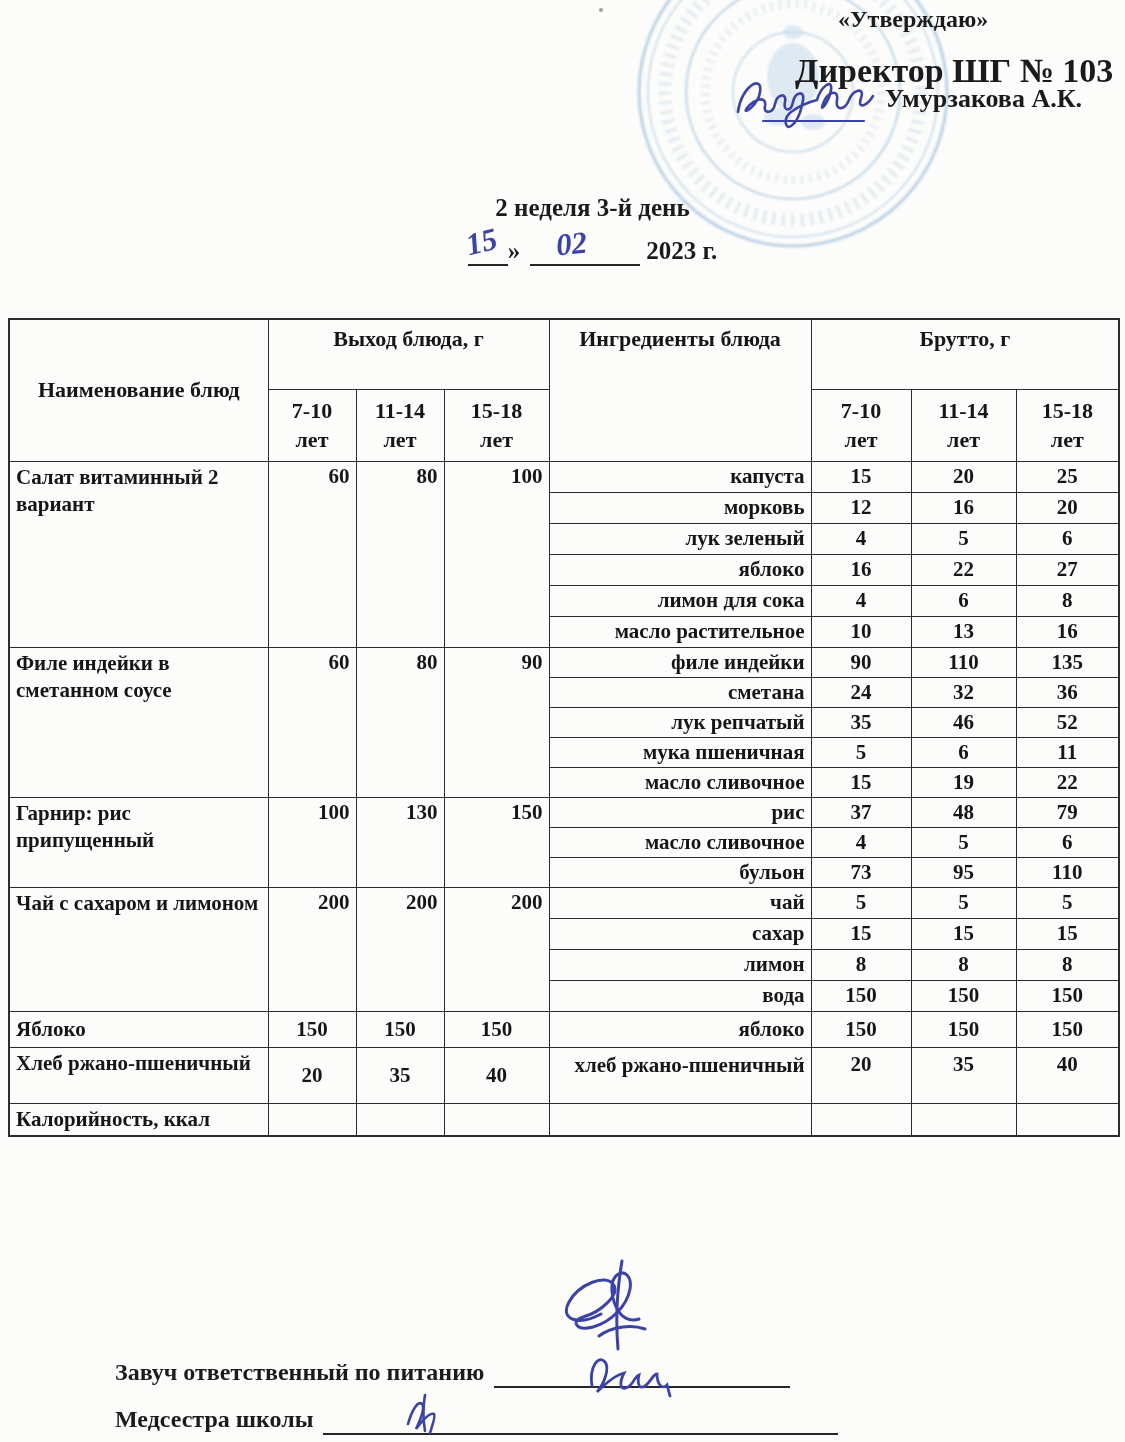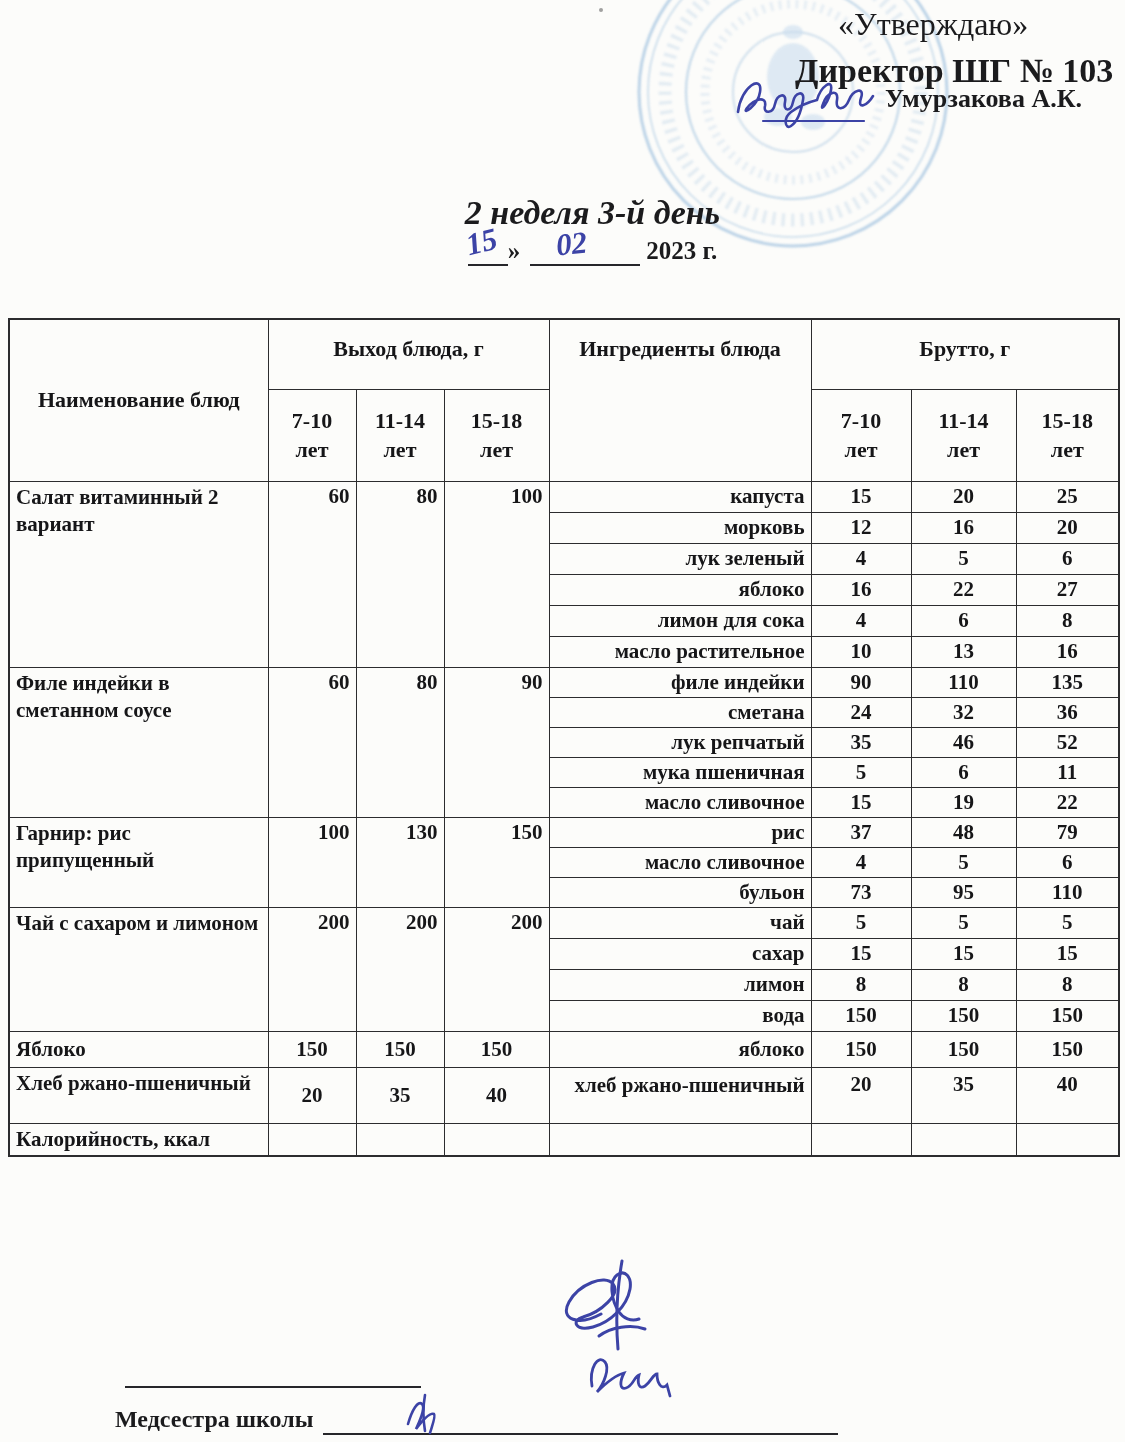--- a/index.html
+++ b/index.html
@@ -5,44 +5,44 @@
   html,body{margin:0;padding:0;background:#e8e8e6;}
   .page{
     position:relative;width:1125px;height:1442px;margin:0 auto;
     background:#fcfcfa;overflow:hidden;
     font-family:"Liberation Serif","DejaVu Serif",serif;
     color:#1b1b1d;
   }
   
   .stamp{position:absolute;left:628px;top:-73px;width:330px;height:330px;opacity:.8;pointer-events:none;}
   
-  .approve{position:absolute;left:838px;top:6px;font-size:32px;font-weight:normal;}
+  .approve{position:absolute;left:838px;top:6px;font-size:24px;font-weight:bold;}
   .director{position:absolute;left:795px;top:52px;font-size:34px;font-weight:bold;white-space:nowrap;}
   .director-name{position:absolute;left:885px;top:84px;font-size:26px;font-weight:bold;white-space:nowrap;}
   .sig{position:absolute;pointer-events:none;}
   .sig-director{left:733px;top:70px;}
   
   .title-wrap{position:absolute;left:60px;width:1065px;text-align:center;font-weight:bold;}
-  .t1{top:194px;font-size:34px;font-style:italic;}
+  .t1{top:194px;font-size:25px;}
   .t2{top:234px;font-size:25px;}
   .hw-slot{display:inline-block;border-bottom:2.5px solid #26262a;position:relative;height:30px;vertical-align:-7px;}
   .slot-day{width:40px;}
   .slot-month{width:110px;margin:0 6px 0 10px;}
   .hw{position:absolute;color:#3c43a6;font-style:italic;font-weight:bold;font-size:31px;white-space:nowrap;}
   .hw-day{left:-2px;top:-10px;transform:rotate(-14deg);}
   .hw-month{left:26px;top:-8px;transform:rotate(-6deg);}
   
   table.menu{
     position:absolute;left:8px;top:318px;width:1110px;
     border-collapse:collapse;table-layout:fixed;
     font-size:21px;font-weight:bold;color:#161618;
   }
   table.menu,.menu th,.menu td{border:1.8px solid #2c2c2e;}
   table.menu{border-width:2.5px;}
-  .menu th{font-size:22px;padding:16px;}
+  .menu th{font-size:22px;padding:6px;}
   .menu td{padding:2px 6px;}
   .th-top{vertical-align:top;padding-top:10px;}
   .th-mid{vertical-align:middle;}
   .age{white-space:pre-line;line-height:1.35;vertical-align:middle;}
   .row1{height:70px;} .row2{height:67px;}
   .name-cell{vertical-align:top;text-align:left;padding:4px 6px 4px 10px;line-height:1.3;}
   .out-cell{vertical-align:top;text-align:right;padding-top:5px;}
   .ing-cell{text-align:right;padding-left:10px;vertical-align:middle;}
   .num-cell{text-align:center;vertical-align:middle;}
   .v-mid{vertical-align:middle;}
@@ -291,21 +291,21 @@
         <td class="num-cell"></td>
         <td class="ing-cell"></td>
         <td class="num-cell"></td>
         <td class="num-cell"></td>
         <td class="num-cell"></td>
       </tr>
     </tbody>
   </table>
 
   <div class="sig-row f2">
-    <span class="sig-slot sl2"></span>
+    <span>Завуч ответственный по питанию</span><span class="sig-slot sl2"></span>
   </div>
   <div class="sig-row f3">
     <span>Медсестра школы</span><span class="sig-slot sl3"></span>
   </div>
 
   <svg class="sig" style="left:533px;top:1256px;" width="140" height="100" viewBox="0 0 140 100">
     <g fill="none" stroke="#3c43a6" stroke-width="3" stroke-linecap="round">
       <path d="M68,58 C46,70 26,64 36,46 C46,28 72,18 80,28 C88,38 68,56 50,61 C38,64 42,76 60,71 C78,66 94,50 97,33 C99,21 92,13 84,19 C76,25 78,44 86,56 C90,62 98,66 106,63"></path>
       <path d="M89,5 C85,28 82,58 85,93"></path>
       <path d="M66,80 C78,71 98,68 112,73"></path>

